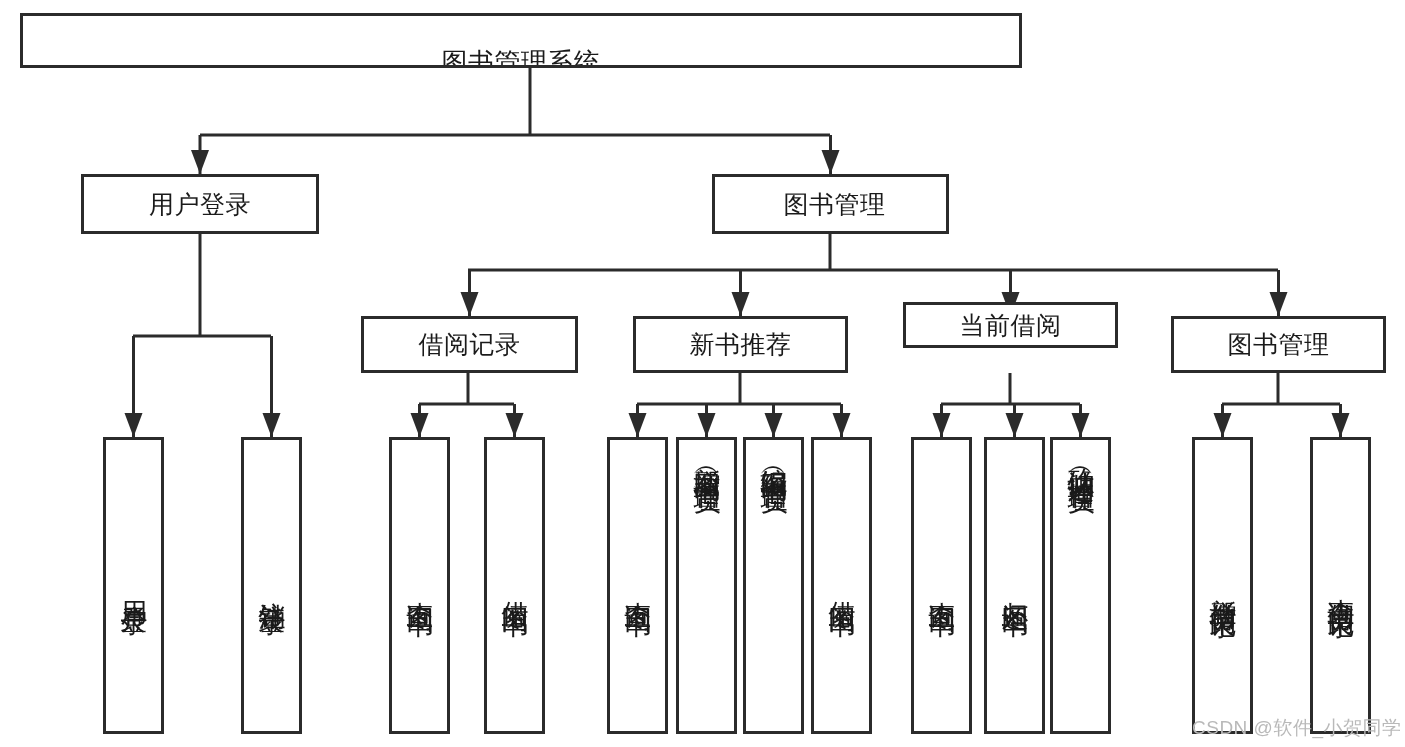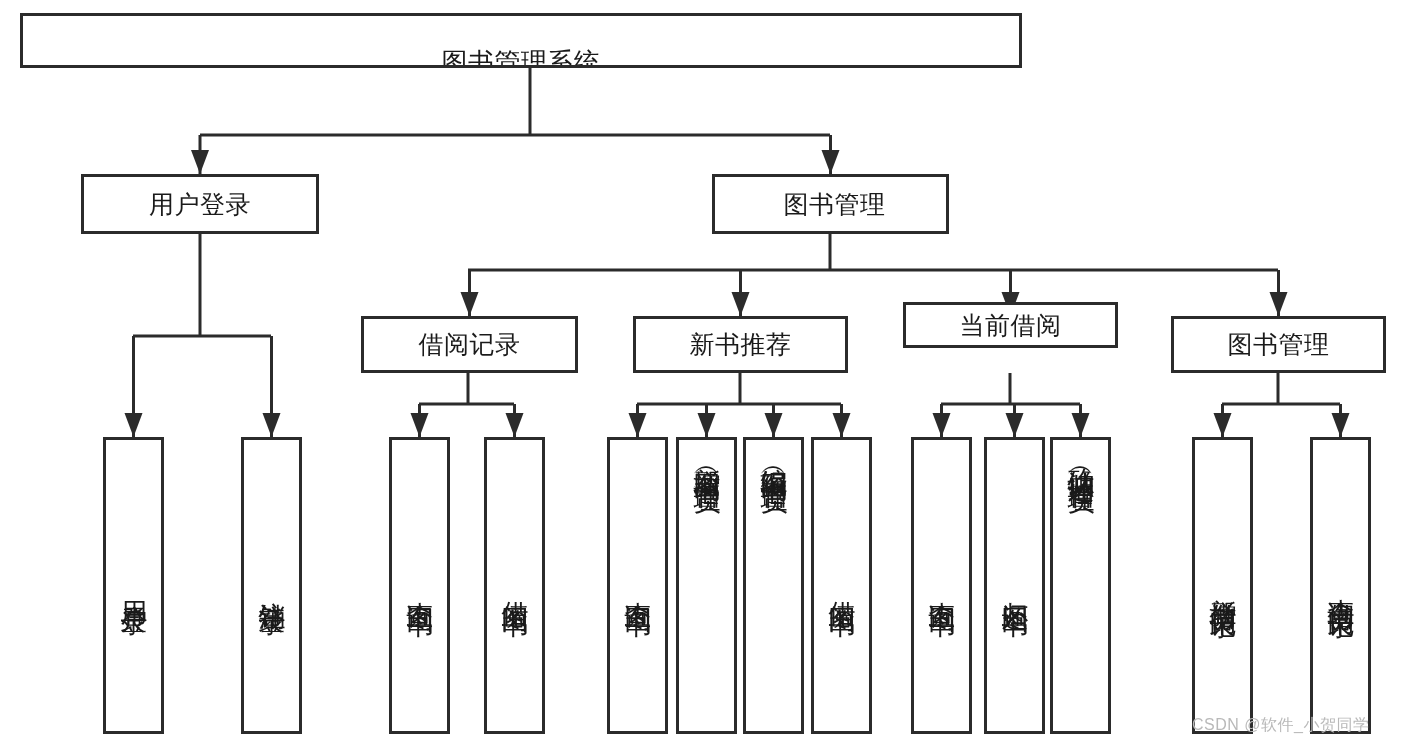--- a/index.html
+++ b/index.html
@@ -62,21 +62,21 @@
     position: absolute;
     left: 0;
     top: 0;
     width: 1405px;
     height: 747px;
     pointer-events: none;
   }
   .watermark {
     position: absolute;
     color: #b9b9b9;
-    font-size: 16px;
+    font-size: 19px;
     letter-spacing: 0.5px;
     white-space: nowrap;
   }
 </style>
 </head>
 <body>
 
 <div id="diagram-root">
   <svg id="connector-layer" viewBox="0 0 1405 747" width="1405" height="747">
       <line x1="530" y1="68" x2="530" y2="135" stroke="#2b2b2b" stroke-width="3"></line>

